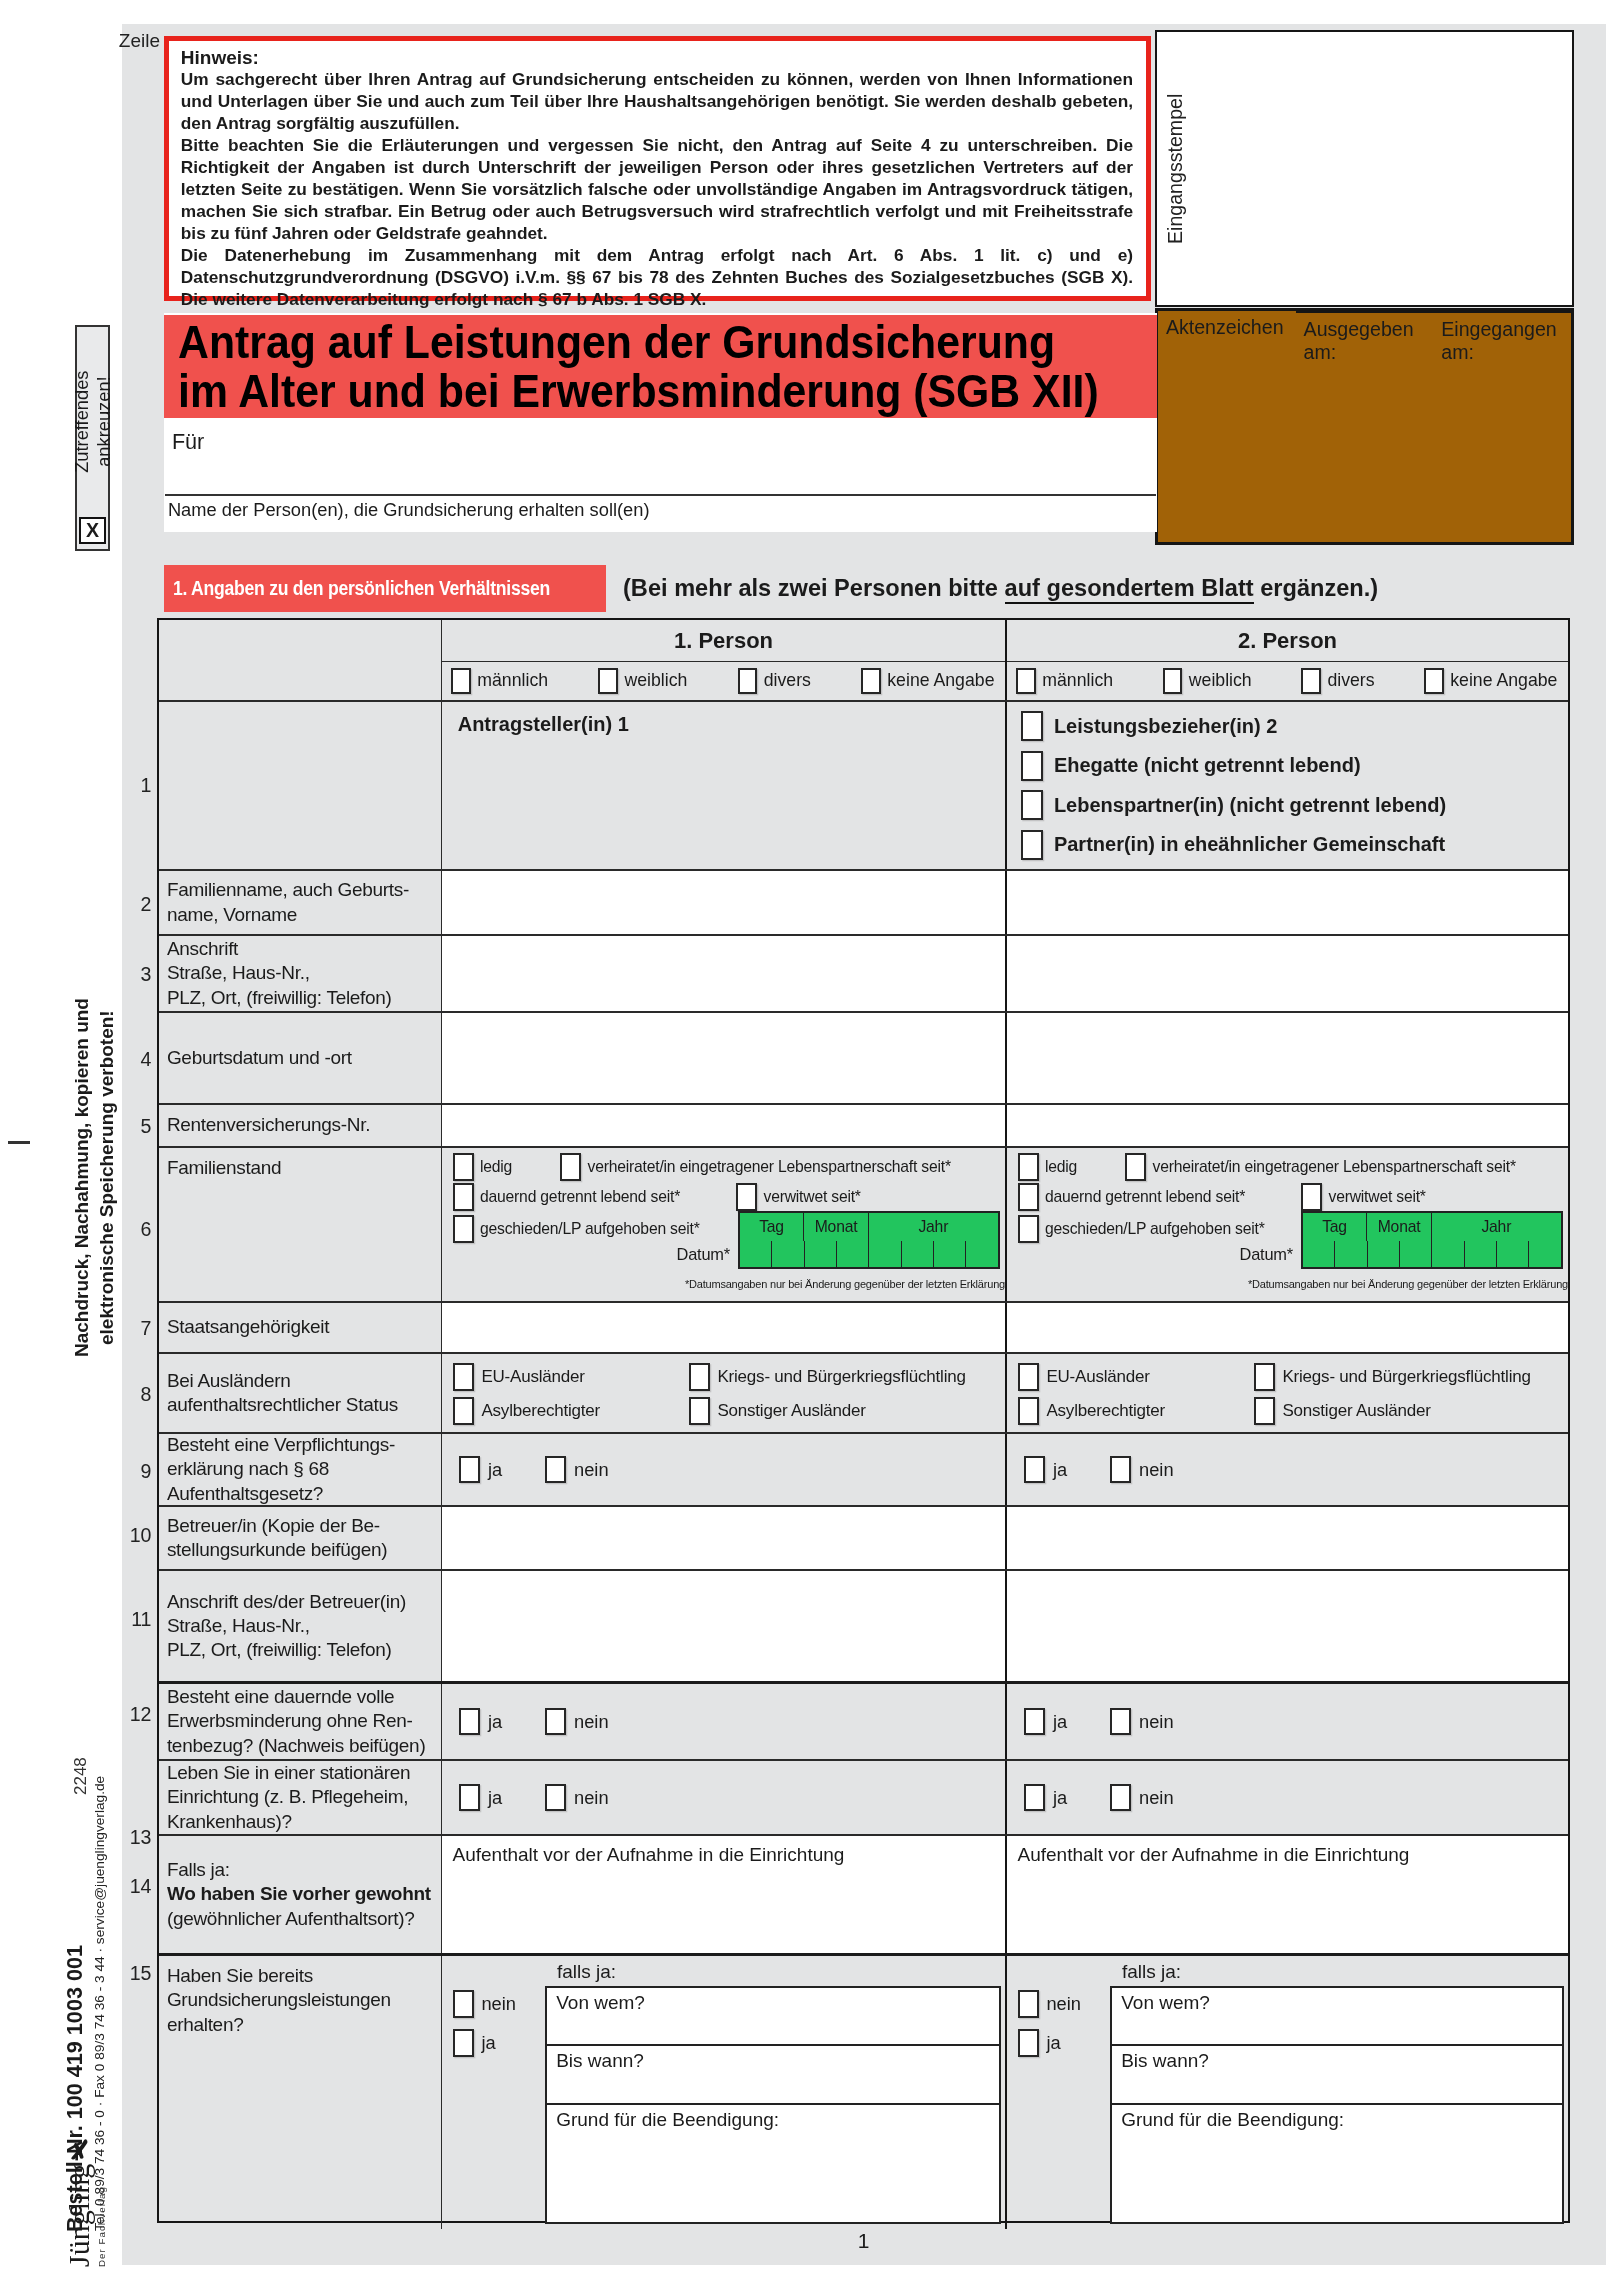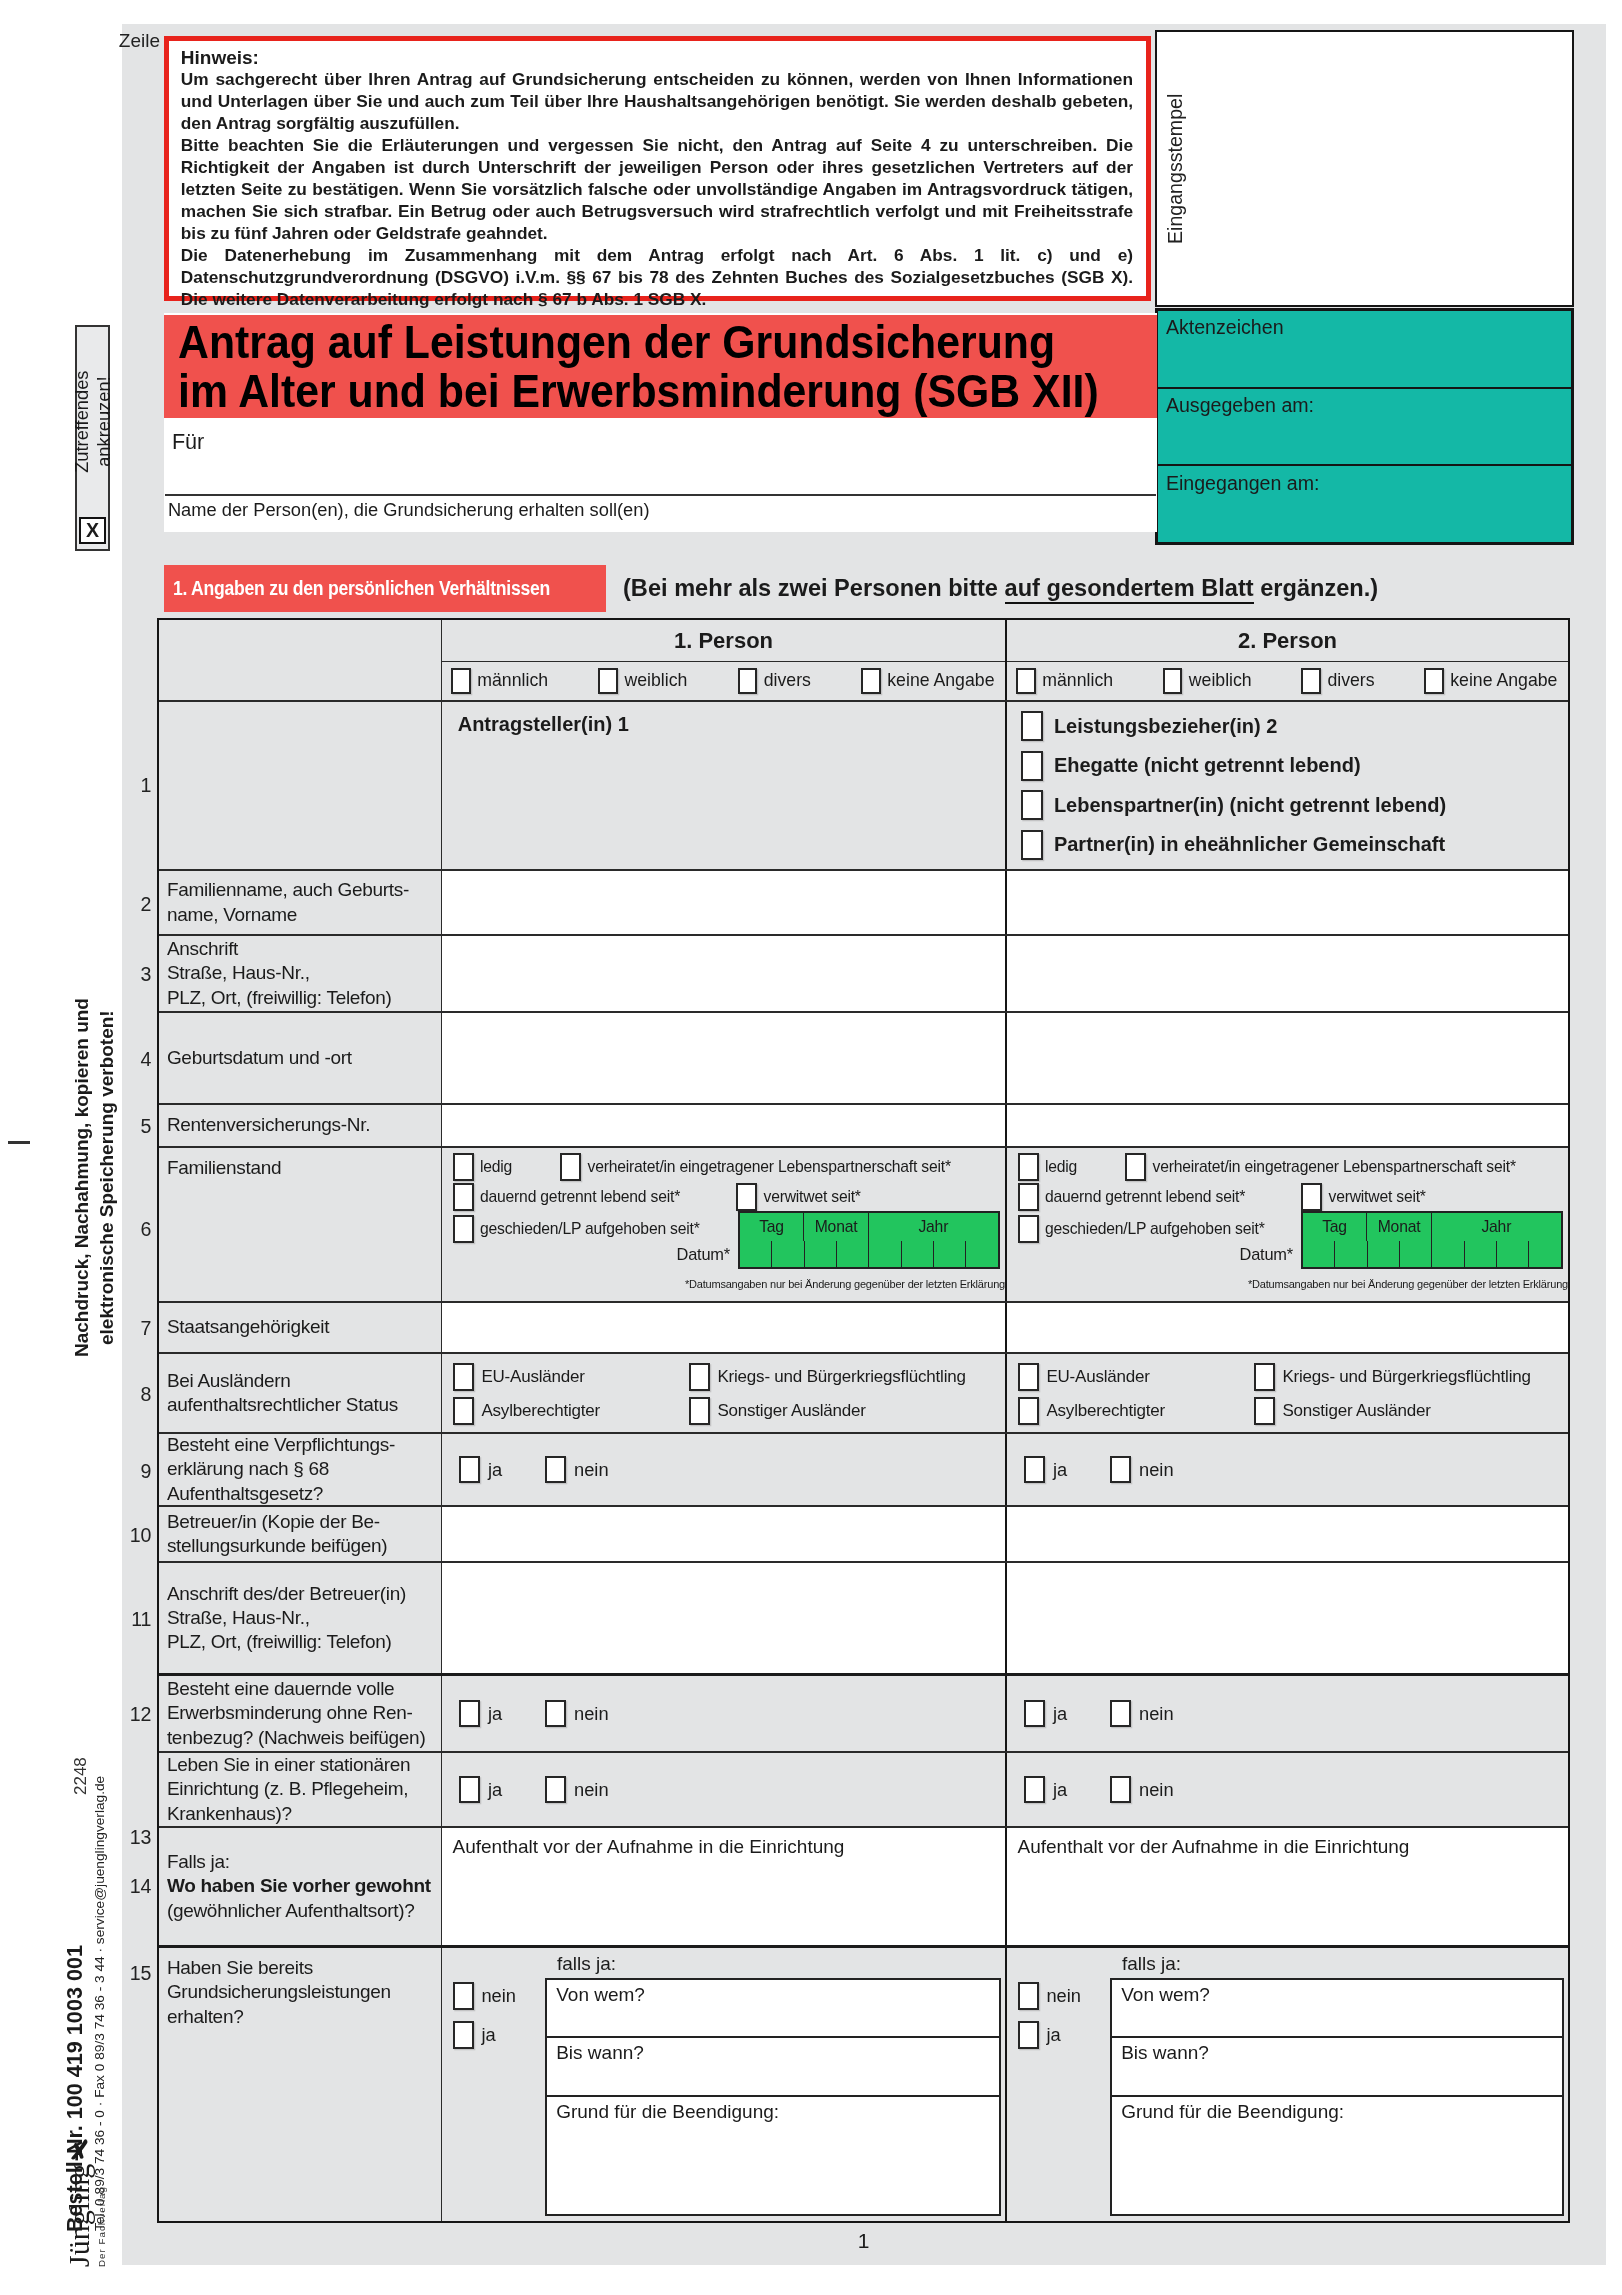--- a/index.html
+++ b/index.html
@@ -16,22 +16,22 @@
 
   
   .notice{left:164px;top:36px;width:987px;height:265px;background:#fff;border:5.2px solid #e8231c;
           box-sizing:border-box;padding:5.2px 13px 3.9px 11.8px;}
   .notice .nh{font-weight:bold;font-size:19px;line-height:1.22;}
   .notice p{margin:0;font-weight:bold;font-size:17.3px;line-height:1.27;text-align:justify;}
 
   
   .stampbox{left:1155px;top:30px;width:419px;height:277px;background:#fff;border:2.6px solid #151515;box-sizing:border-box;}
   .stamp-label{position:absolute;left:6.5px;top:0;height:100%;font-size:19.6px;color:#222;text-align:center;}
-  .filebox{left:1155px;top:308px;width:419px;height:237px;background:#14b8a6;border:3.3px solid #151515;
-           box-sizing:border-box;display:flex;flex-direction:column;}
+  .filebox{left:1155px;top:308px;width:419px;height:237px;background:#a16207;border:3.3px solid #151515;
+           box-sizing:border-box;display:flex;flex-direction:row;}
   .fb-row{flex:1;border-top:2px solid #151515;padding:5.2px 7.9px;font-size:19.6px;}
   .fb-row:first-child{border-top:none;}
 
   
   .titlepanel{left:164px;top:313px;width:993px;height:219px;background:#fff;}
   .titlebox{position:absolute;left:0;top:2px;width:100%;height:103px;background:#f0514d;color:#000000;
             font-weight:bold;font-size:46px;line-height:49px;padding:2.6px 0 0 14.4px;box-sizing:border-box;}
   .titlebox div{transform:scaleX(.93);transform-origin:left;white-space:nowrap;}
   .fuer{position:absolute;left:7.9px;top:116px;font-size:21.6px;}
   .nameline{position:absolute;left:1.3px;right:1.3px;top:181px;border-bottom:2px solid #333;}
@@ -460,21 +460,21 @@
               <span>ja</span>
             </span>
             <span class="g">
               <span class="cb"></span>
               <span>nein</span>
             </span>
           </div>
       </div>
     </div>
 
-    <div class="trow" style="height:56px">
+    <div class="trow" style="height:64px">
       <div class="lblcol">Betreuer/in (Kopie der Be-
 stellungsurkunde beifügen)</div>
       <div class="pcol p1 white"></div>
       <div class="pcol p2 white"></div>
     </div>
     <div class="trow thick" style="height:113px">
       <div class="lblcol">Anschrift des/der Betreuer(in)
 Straße, Haus-Nr.,
 PLZ, Ort, (freiwillig: Telefon)</div>
       <div class="pcol p1 white"></div>

